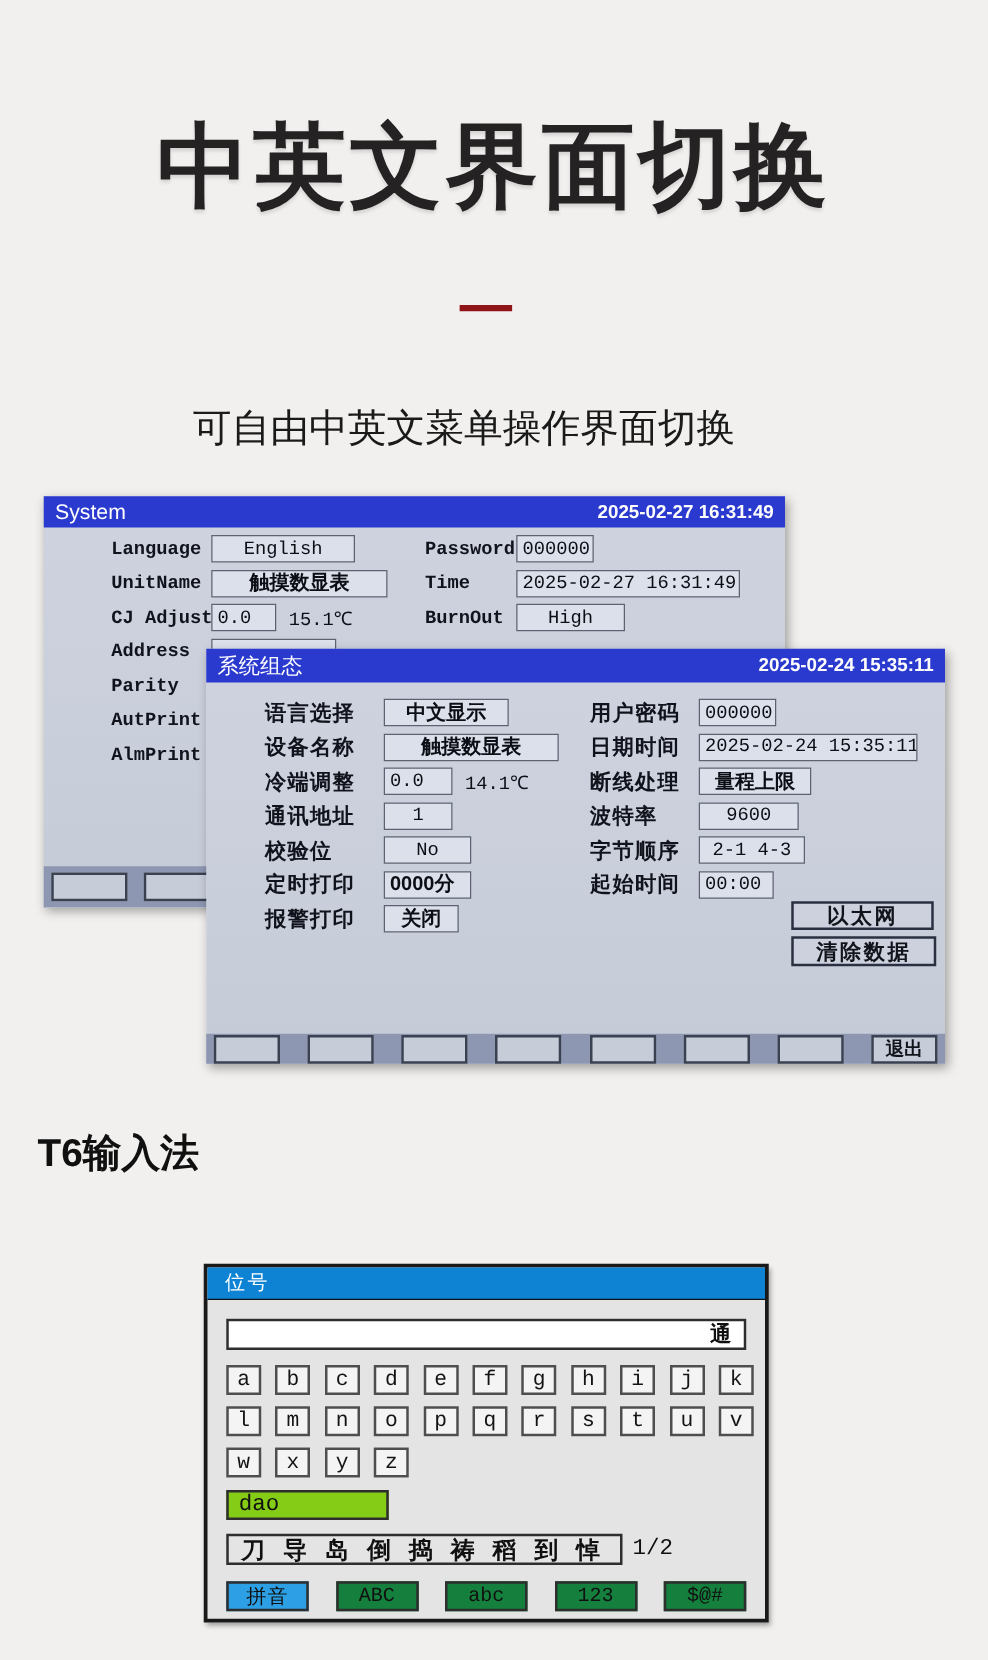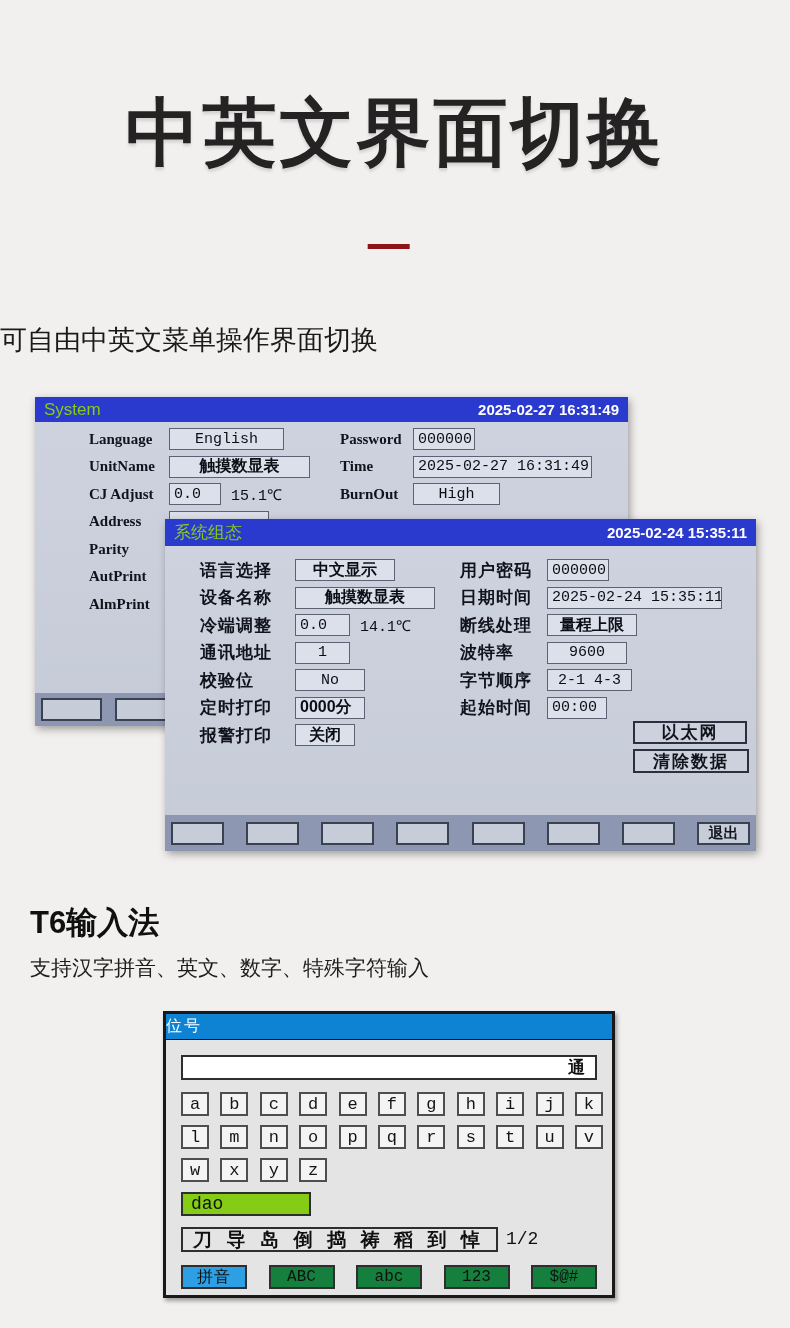--- a/index.html
+++ b/index.html
@@ -14,34 +14,34 @@
   html,body{background:#f1f0ee}
   body{font-family:"Liberation Sans","DejaVu Sans",sans-serif}
   .page{position:relative;width:790px;height:1328px;margin:16px auto;background:#f1f0ee;overflow:hidden}
 
   
   .hero-title{position:absolute;top:68px;left:0;width:100%;text-align:center;
     font-size:74px;font-weight:800;letter-spacing:3px;color:#242222;
     text-shadow:0 3px 3px rgba(0,0,0,.12)}
   .hero-divider{position:absolute;top:228px;left:50%;transform:translateX(-65%);
     width:42px;height:5px;background:var(--accent-red)}
-  .hero-subtitle{position:absolute;top:306px;left:0;width:94%;text-align:left;
-    font-size:27px;font-weight:500;color:#1a1a1a}
+  .hero-subtitle{position:absolute;top:306px;left:0;width:94%;text-align:center;
+    font-size:31px;font-weight:500;color:#1a1a1a}
 
   
   .win{position:absolute;background:linear-gradient(#ced3df,var(--win-body));
     box-shadow:2px 3px 8px rgba(0,0,0,.35)}
   .tbar{display:flex;justify-content:space-between;align-items:center;
     background:var(--tbar-blue);padding:0 9px}
-  .tbar .tname{color:#84cc16;font-size:17px}
+  .tbar .tname{color:#ffffff;font-size:17px}
   .tbar .tdate{color:#fdfdfd;font-size:15px;font-weight:700;font-family:"Liberation Sans",sans-serif}
   .rows{position:absolute;left:0;right:0}
   .scr-row{display:flex;align-items:center;height:22px;margin-bottom:5.5px}
   .cell{display:flex;align-items:center}
-  .flabel{font-family:Liberation Serif, serif;
+  .flabel{font-family:Liberation Mono, monospace;
     font-weight:700;font-size:15px;color:#11131c;white-space:pre}
   .flabel.cjk{font-family:"Liberation Sans",sans-serif;font-size:17px;letter-spacing:1px}
   .fbox{display:inline-flex;align-items:center;justify-content:center;height:22px;
     background:#dce0ea;border:1px solid #5c6272;
     font-family:"Liberation Mono","DejaVu Sans Mono",monospace;font-size:15px;color:#0c0e16;
     white-space:pre;overflow:hidden}
   .fbox.cjk{font-family:"Liberation Sans",sans-serif;font-weight:700;font-size:16px}
   .fbox.ta-l{justify-content:flex-start;padding-left:4px}
   .fextra{font-family:"Liberation Mono","DejaVu Sans Mono",monospace;font-size:15px;
     color:#0c0e16;margin-left:10px;white-space:pre}
@@ -62,36 +62,36 @@
   #win-en .cell-l{width:251px}
   #win-en .cell-l .flabel{width:80px}
   #win-en .cell-r .flabel{width:73px}
   #win-en .btm-bar{height:33px;justify-content:flex-start;gap:13px}
   #win-en .bar-btn{width:62px}
 
   
   #win-cn{left:165px;top:503px;width:591px;height:332px}
   #win-cn .tbar{height:27px}
   #win-cn .rows{top:40px}
-  #win-cn .scr-row{padding-left:35px}
+  #win-cn .scr-row{padding-left:47px}
   #win-cn .cell-l{width:260px}
   #win-cn .cell-l .flabel{width:95px}
   #win-cn .cell-r .flabel{width:87px}
-  #win-cn .btm-bar{height:36px}
+  #win-cn .btm-bar{height:24px}
   #win-cn .bar-btn{width:53px}
 
   
   .sec2-title{position:absolute;top:886px;left:30px;font-size:31px;font-weight:600;color:#101010}
   .sec2-subtitle{position:absolute;top:938px;left:30px;font-size:21px;font-weight:400;color:#1d1d1d}
 
   
   .kb{position:absolute;left:163px;top:995px;width:452px;height:287px;
     background:#e4e4e4;border:3px solid #191919;box-shadow:2px 3px 4px rgba(0,0,0,.35)}
   .kb-tbar{height:26px;background:var(--kb-blue);display:flex;align-items:center;
-    color:#fff;font-size:16px;letter-spacing:2px;border-bottom:1px solid #10121a}
+    padding-left:14px;color:#fff;font-size:16px;letter-spacing:2px;border-bottom:1px solid #10121a}
   .kb-input{position:absolute;left:15px;right:15px;top:41px;height:25px;background:#fff;
     border:2px solid #2e2e2e;display:flex;align-items:center;justify-content:flex-end;
     padding-right:10px;font-size:17px;font-weight:700;color:#101010}
   .kb-row{position:absolute;left:15px;display:flex;gap:11.4px}
   .key{width:28px;height:24px;background:#f4f4f4;border:2px solid #4e4e4e;
     display:flex;align-items:center;justify-content:center;
     font-family:"Liberation Mono","DejaVu Sans Mono",monospace;font-size:17px;color:#141414}
   .kb-pinyin{position:absolute;left:15px;top:178px;width:130px;height:24px;background:#84cc16;
     border:2px solid #2e2e2e;display:flex;align-items:center;padding-left:8px;
     font-family:"Liberation Mono","DejaVu Sans Mono",monospace;font-size:18px;color:#101010}
@@ -273,21 +273,20 @@
       <span class="bar-btn"></span>
       <span class="bar-btn"></span>
       <span class="bar-btn"></span>
       <span class="bar-btn"></span>
       <span class="bar-btn"></span>
       <span class="bar-btn">退出</span>
     </div>
   </div>
 
   <div class="sec2-title">T6输入法</div>
-  <div class="sec2-subtitle">支持汉字拼音、英文、数字、特殊字符输入</div>
 
   <div class="kb">
     <div class="kb-tbar">
       <span>位号</span>
     </div>
     <div class="kb-input">
       <span>通</span>
     </div>
     <div class="kb-row" style="top:78px">
 

